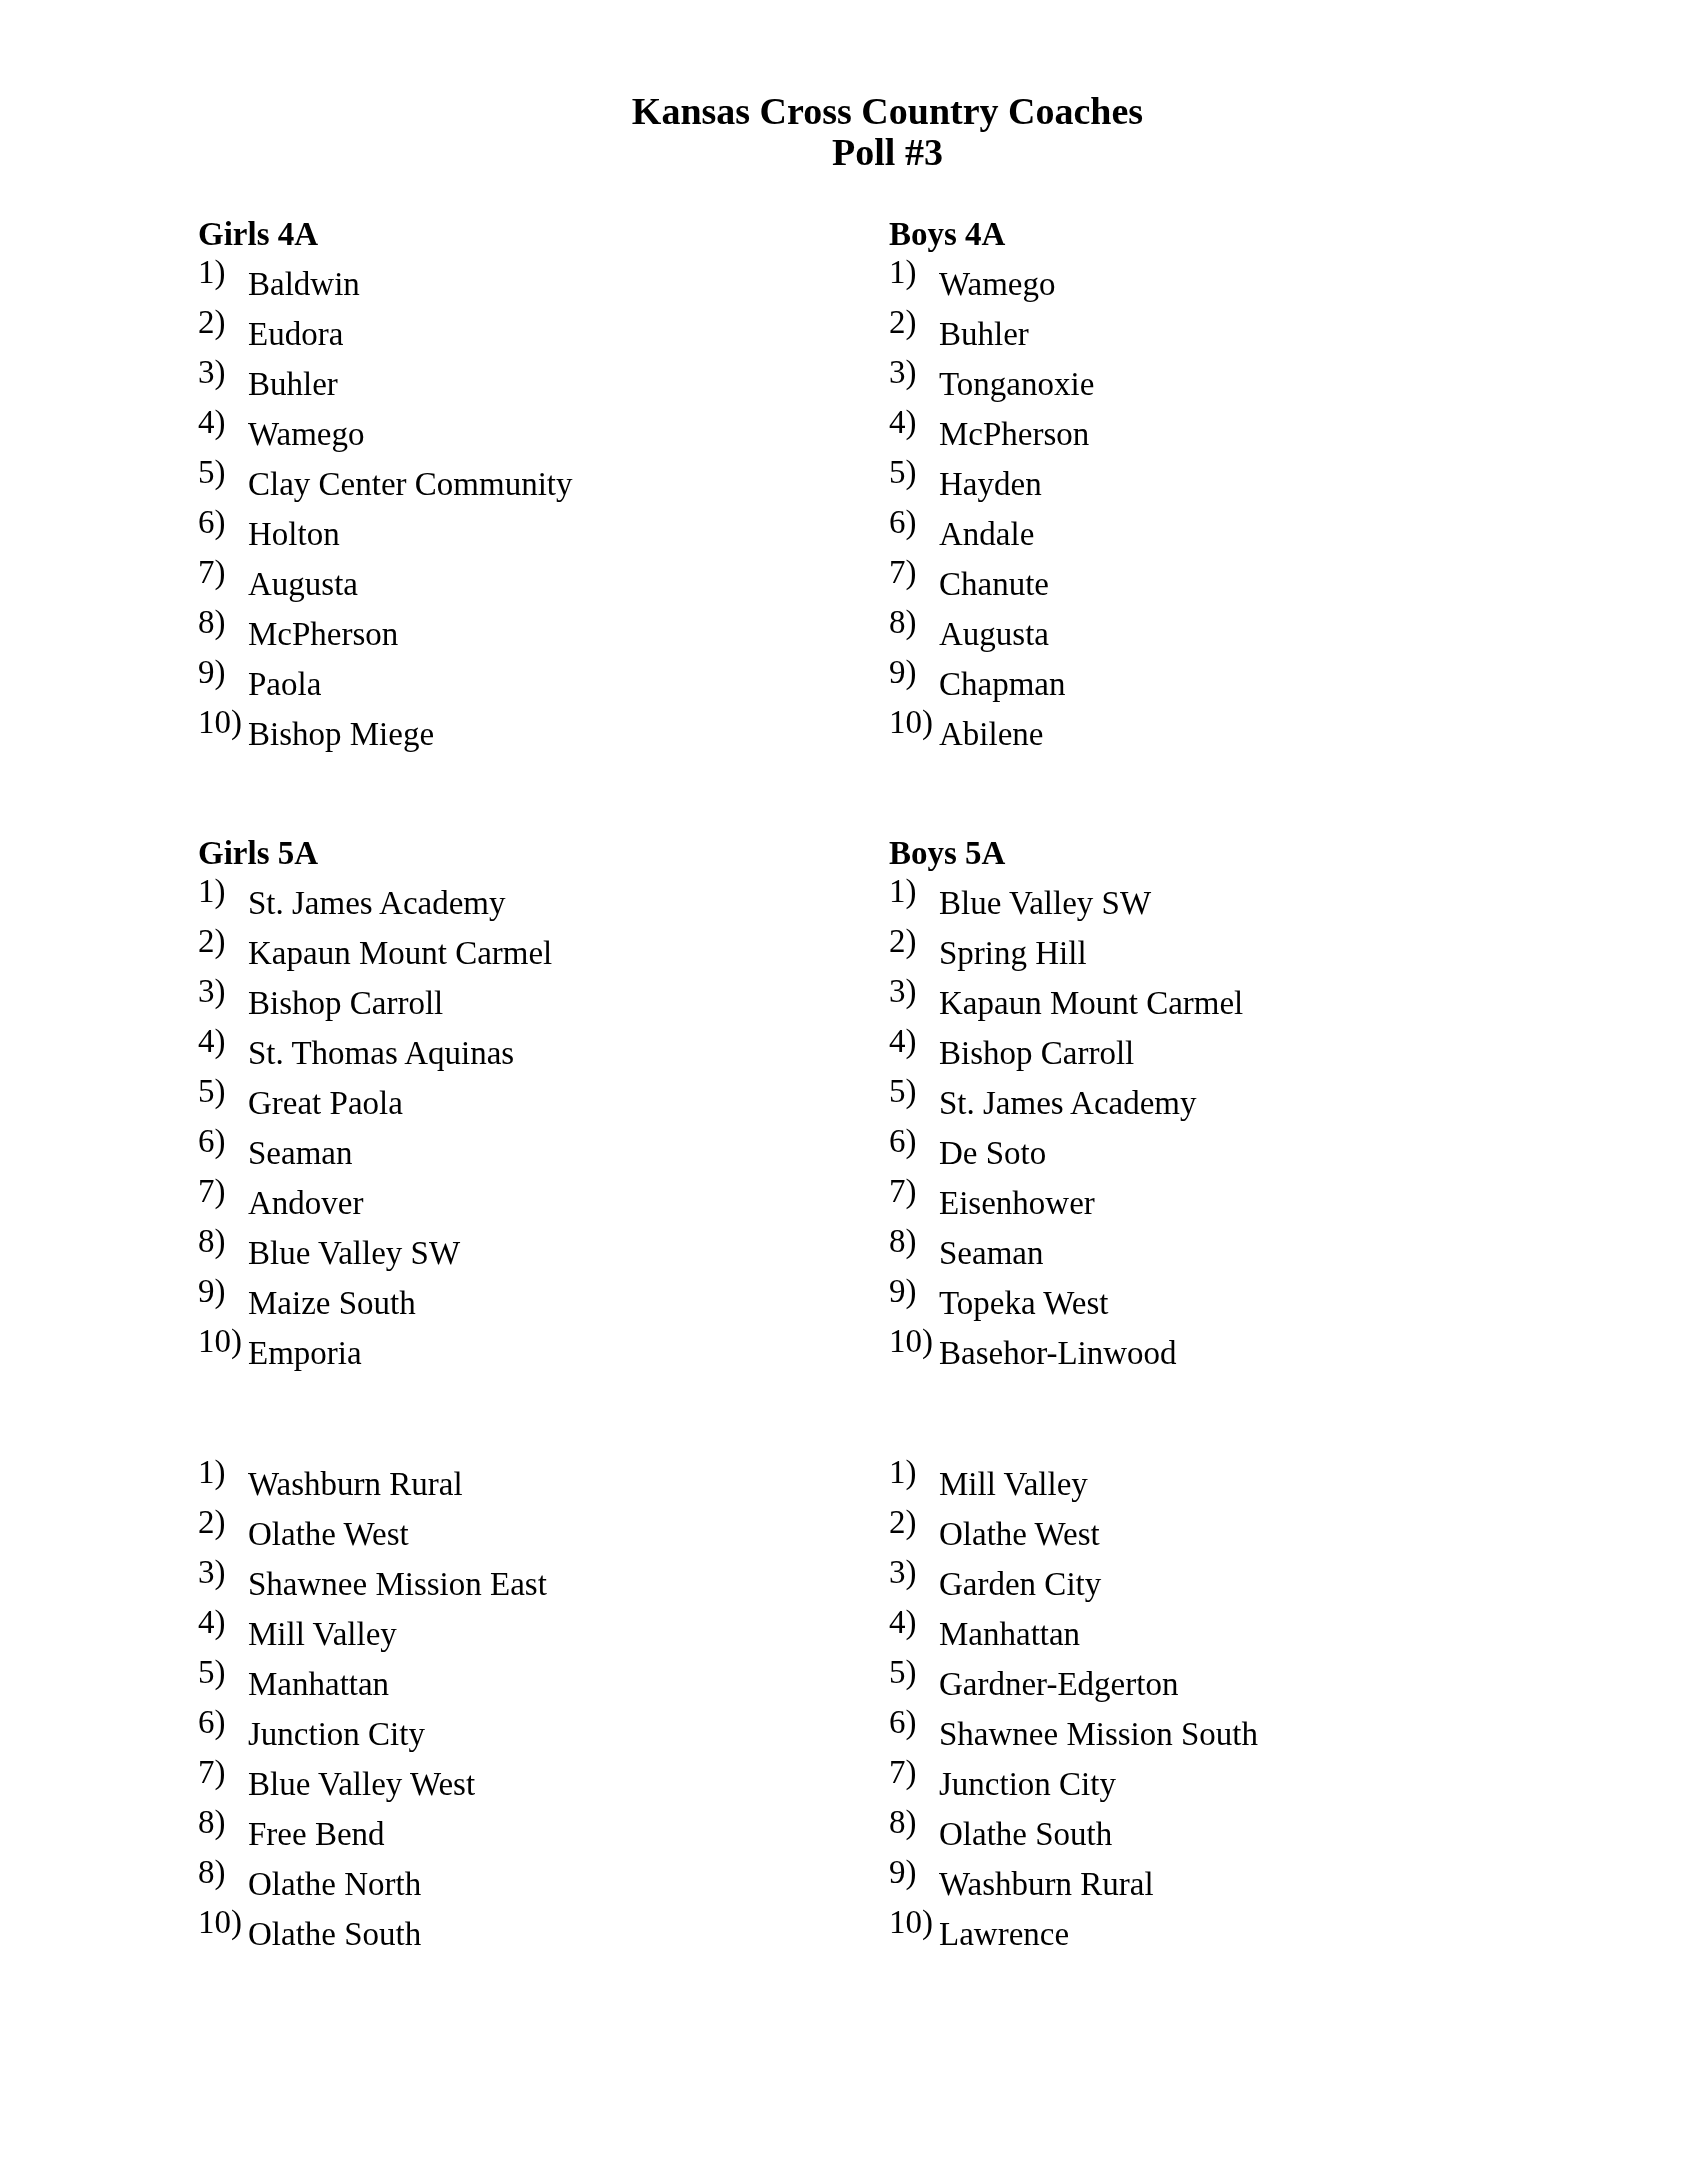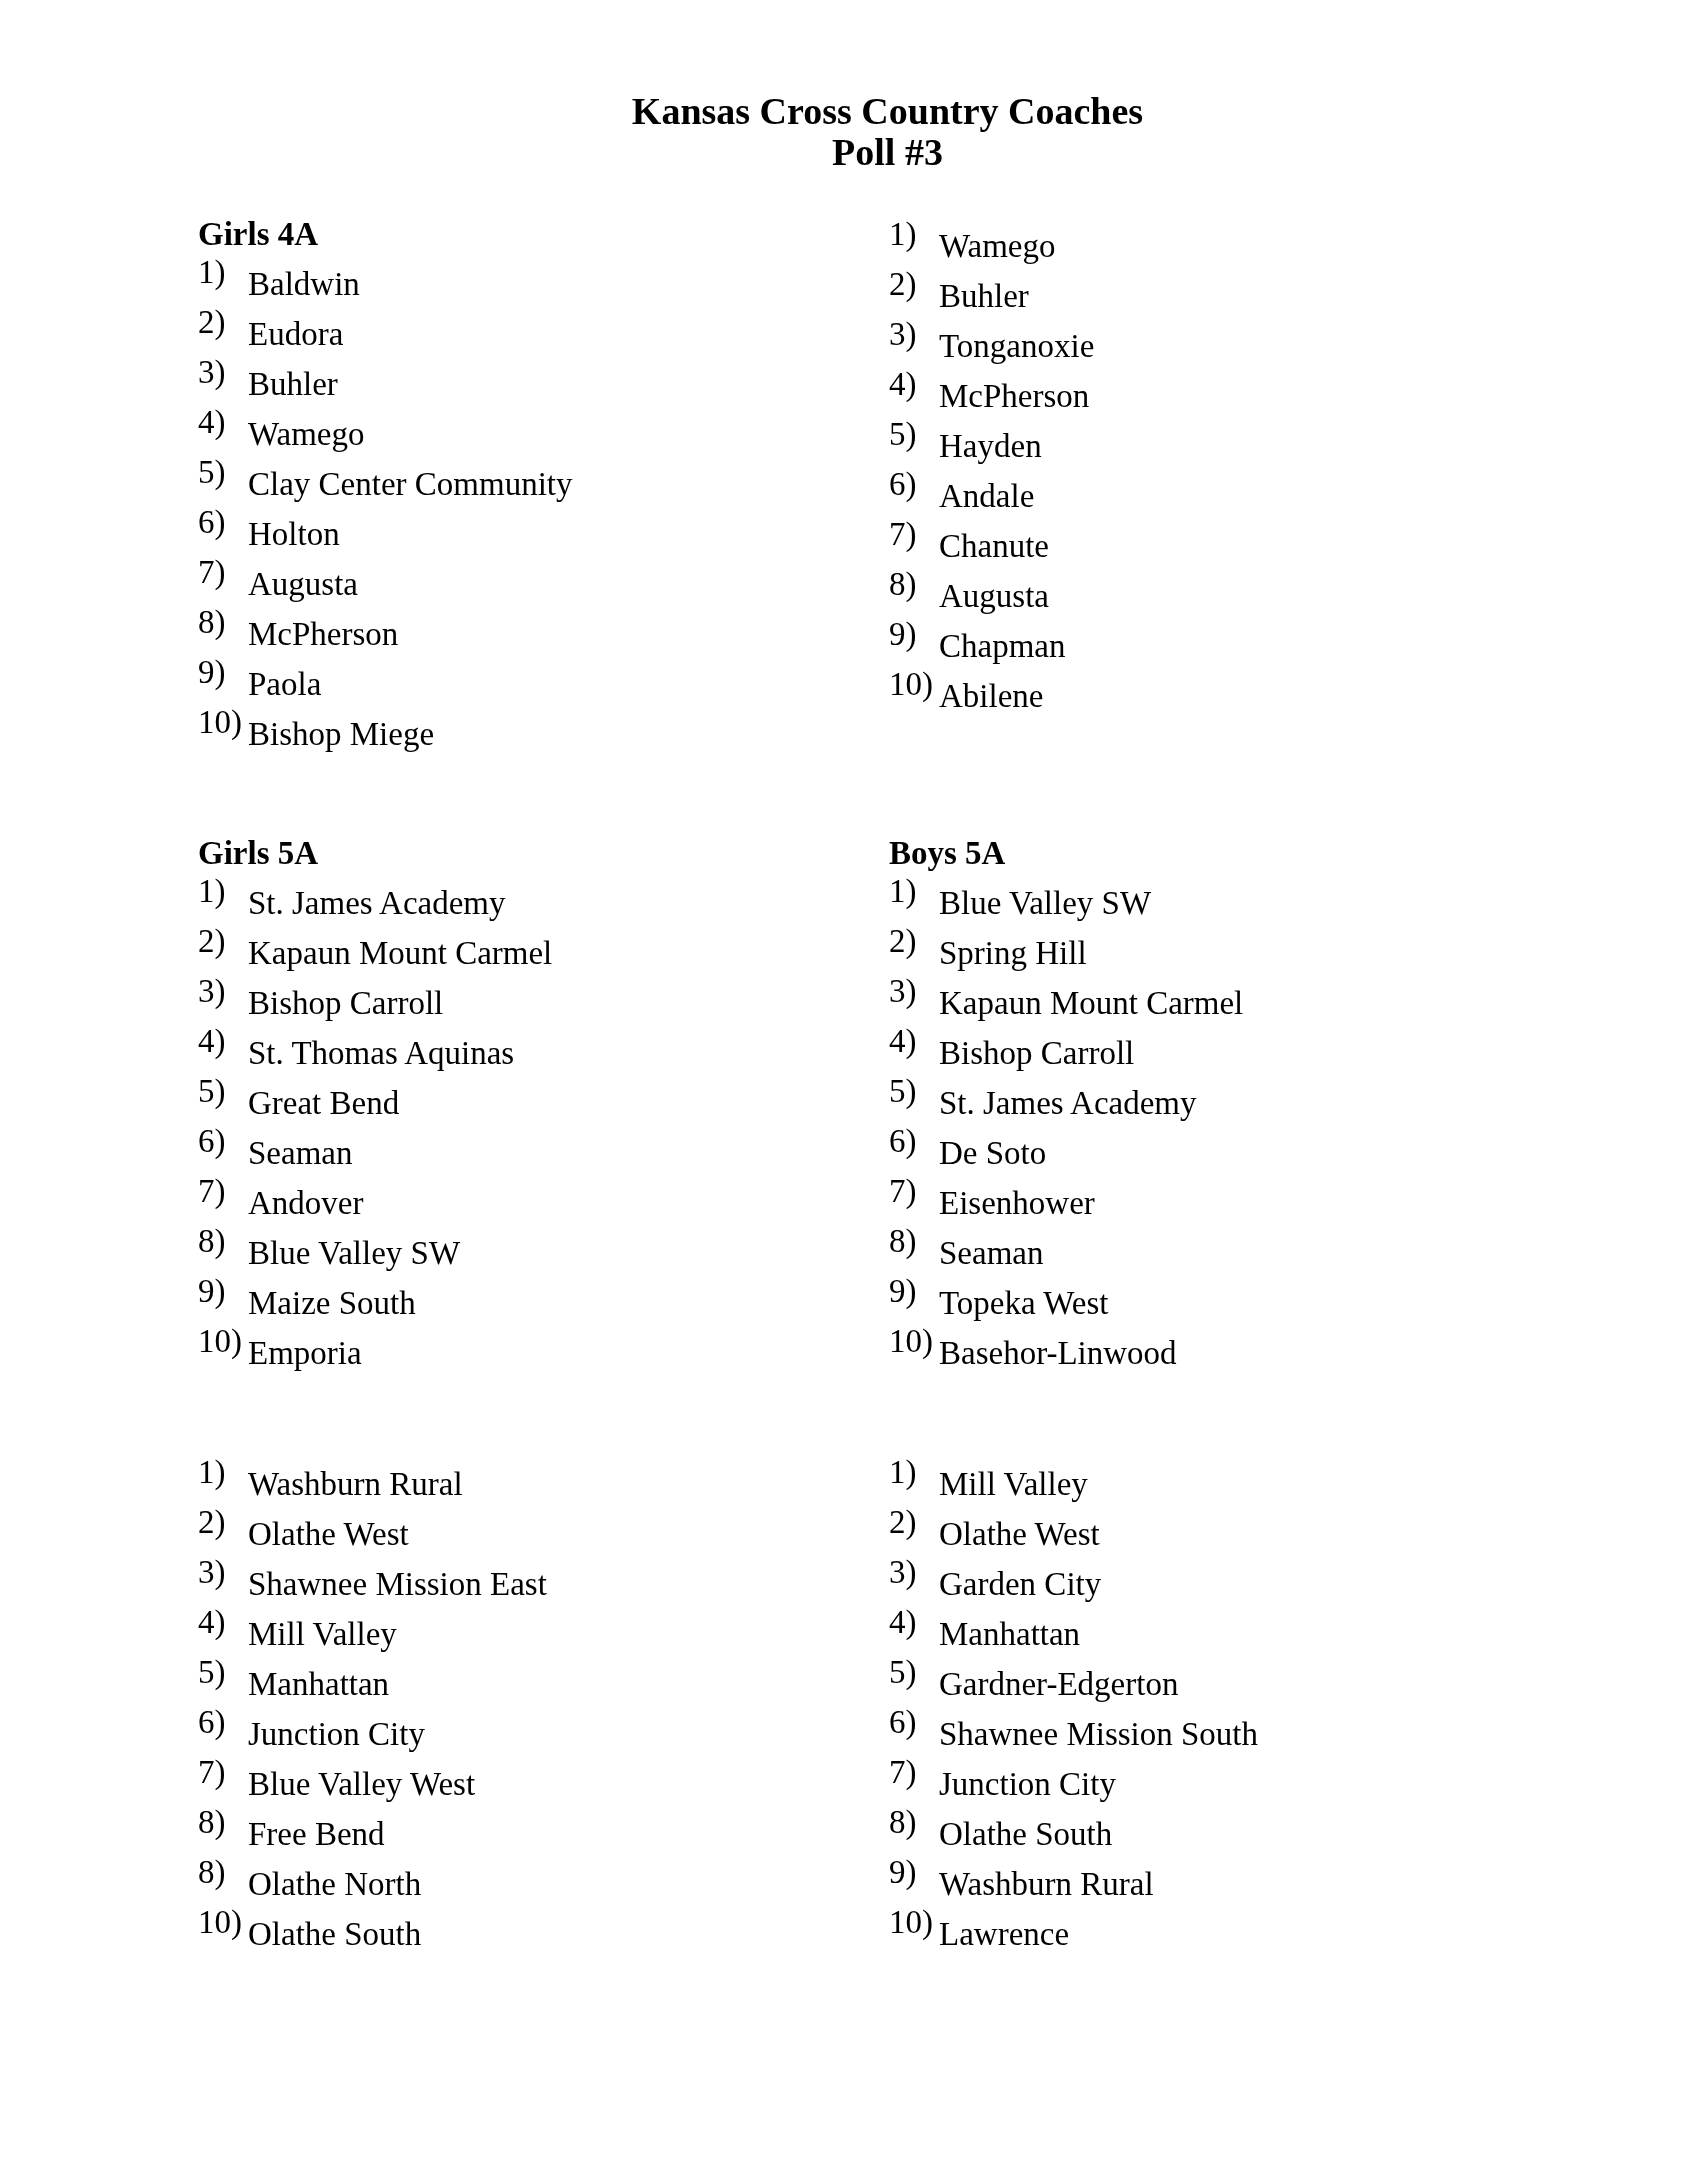--- a/index.html
+++ b/index.html
@@ -112,20 +112,21 @@
             <span class="team">Paola</span>
           </li>
           <li class="team-row">
             <span class="rank">10)</span>
             <span class="team">Bishop Miege</span>
           </li>
         </ol>
     </section>
 
     <section class="poll-section">
+      <h2>Boys 4A</h2>
       <ol class="team-list">
           <li class="team-row">
             <span class="rank">1)</span>
             <span class="team">Wamego</span>
           </li>
           <li class="team-row">
             <span class="rank">2)</span>
             <span class="team">Buhler</span>
           </li>
           <li class="team-row">
@@ -177,21 +178,21 @@
           <li class="team-row">
             <span class="rank">3)</span>
             <span class="team">Bishop Carroll</span>
           </li>
           <li class="team-row">
             <span class="rank">4)</span>
             <span class="team">St. Thomas Aquinas</span>
           </li>
           <li class="team-row">
             <span class="rank">5)</span>
-            <span class="team">Great Bend</span>
+            <span class="team">Great Paola</span>
           </li>
           <li class="team-row">
             <span class="rank">6)</span>
             <span class="team">Seaman</span>
           </li>
           <li class="team-row">
             <span class="rank">7)</span>
             <span class="team">Andover</span>
           </li>
           <li class="team-row">

